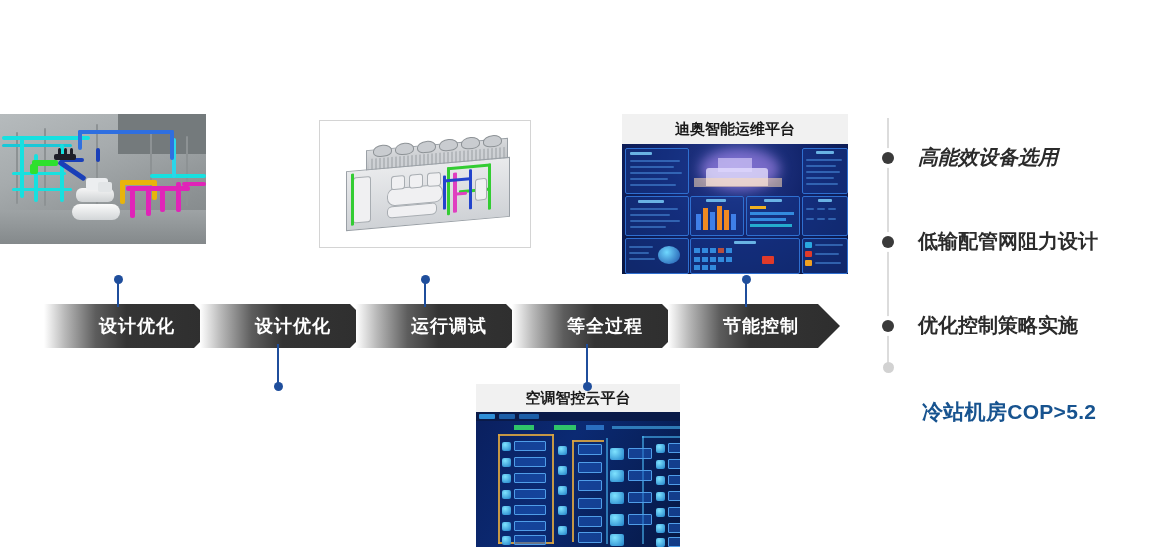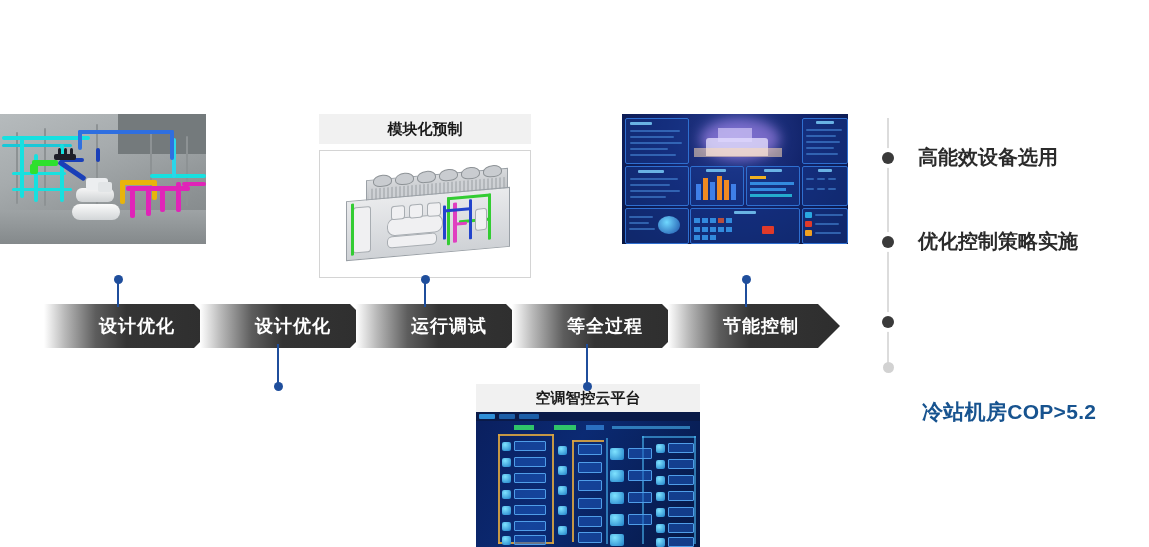--- a/index.html
+++ b/index.html
@@ -41,21 +41,21 @@
   #card-plat .card-head{height:30px;font-size:15px;}
   #card-plat .card-img{height:130px;background:#0a1martin;}
   #card-plat .card-img{background:#081a4d;}
 
   
   #card-zero{left:178px;top:384px;width:218px;}
   #card-zero .card-head{height:28px;font-size:15px;}
   #card-zero .card-img{height:135px;background:#3a2a6b;}
 
   
-  #card-hvac{left:476px;top:384px;width:224px;}
+  #card-hvac{left:476px;top:384px;width:204px;}
   #card-hvac .card-head{height:28px;font-size:15px;}
   #card-hvac .card-img{height:135px;background:#081a4d;}
 
   
   .chev-strip{position:absolute;left:44px;top:304px;height:44px;}
   .chev{
     position:absolute;top:0;height:44px;
     background:linear-gradient(90deg,#ffffff 0%,#b9b9b9 12%,#5d5d5d 30%,#343434 48%,#2e2e2e 100%);
     clip-path:polygon(0 0, calc(100% - 22px) 0, 100% 50%, calc(100% - 22px) 100%, 0 100%);
     display:flex;align-items:center;justify-content:center;
@@ -191,21 +191,20 @@
       <div class="pipe" style="left:126px;top:72px;width:64px;height:5px;background:#e024b8;"></div>
       <div class="pipe" style="left:130px;top:72px;width:5px;height:32px;background:#e024b8;"></div>
       <div class="pipe" style="left:146px;top:72px;width:5px;height:30px;background:#e024b8;"></div>
       <div class="pipe" style="left:160px;top:72px;width:5px;height:26px;background:#e024b8;"></div>
       <div class="pipe" style="left:176px;top:68px;width:5px;height:30px;background:#e024b8;"></div>
       <div class="pipe" style="left:182px;top:68px;width:24px;height:4px;background:#e024b8;"></div>
     </div>
   </div>
 
   <div class="card" id="card-mod">
-    <div class="card-head">模块化预制</div>
     <div class="card-img">
       <div class="mod-wrap">
         <div class="mod-box">
           <div class="mod-top">
             <div class="fan" style="left:6px;"></div>
             <div class="fan" style="left:28px;"></div>
             <div class="fan" style="left:50px;"></div>
             <div class="fan" style="left:72px;"></div>
             <div class="fan" style="left:94px;"></div>
             <div class="fan" style="left:116px;"></div>
@@ -230,20 +229,21 @@
             <div class="mblu" style="left:96px;top:16px;width:28px;height:3px;"></div>
             <div class="mgry" style="left:128px;top:18px;width:10px;height:20px;"></div>
             <div class="mgrn" style="left:4px;top:2px;width:3px;height:52px;"></div>
           </div>
         </div>
       </div>
     </div>
   </div>
 
   <div class="card" id="card-plat">
+    <div class="card-head">迪奥智能运维平台</div>
     <div class="card-img">
       <div class="dash"></div>
 
       <div class="glow" style="left:78px;top:4px;width:80px;height:42px;background:rgba(190,150,255,.55);"></div>
       <div style="position:absolute;left:84px;top:24px;width:62px;height:18px;background:rgba(235,230,255,.75);border-radius:3px 3px 0 0;"></div>
       <div style="position:absolute;left:96px;top:14px;width:34px;height:14px;background:rgba(225,215,255,.6);"></div>
       <div style="position:absolute;left:72px;top:34px;width:88px;height:9px;background:rgba(255,220,180,.55);"></div>
 
       <div class="dpanel" style="left:3px;top:4px;width:62px;height:44px;"></div>
       <div class="dtitle" style="left:8px;top:8px;width:22px;"></div>
@@ -436,37 +436,38 @@
   <div class="conn-dot" style="left:421px;top:275px;"></div>
 
   <div class="conn" style="left:586px;top:344px;height:42px;"></div>
   <div class="conn-dot" style="left:583px;top:382px;"></div>
 
   <div class="conn" style="left:745px;top:279px;height:28px;"></div>
   <div class="conn-dot" style="left:742px;top:275px;"></div>
 
   <div class="tl-line"></div>
 
-  <div class="tl-item" style="top:144px;">
+  <div class="tl-item" style="top:144px;font-style:italic;">
     <span class="tl-dot">
         <i></i>
       </span>
     <span class="tl-label">高能效设备选用</span>
   </div>
 
   <div class="tl-item" style="top:228px;">
     <span class="tl-dot">
         <i></i>
       </span>
-    <span class="tl-label">优化控制策略实施</span>
+    <span class="tl-label">低输配管网阻力设计</span>
   </div>
 
   <div class="tl-item" style="top:312px;">
     <span class="tl-dot">
         <i></i>
       </span>
+    <span class="tl-label">优化控制策略实施</span>
   </div>
 
   <div class="tl-end"></div>
 
   <div class="cop">冷站机房COP&gt;5.2</div>
 
 </div>
 
 </body></html>

